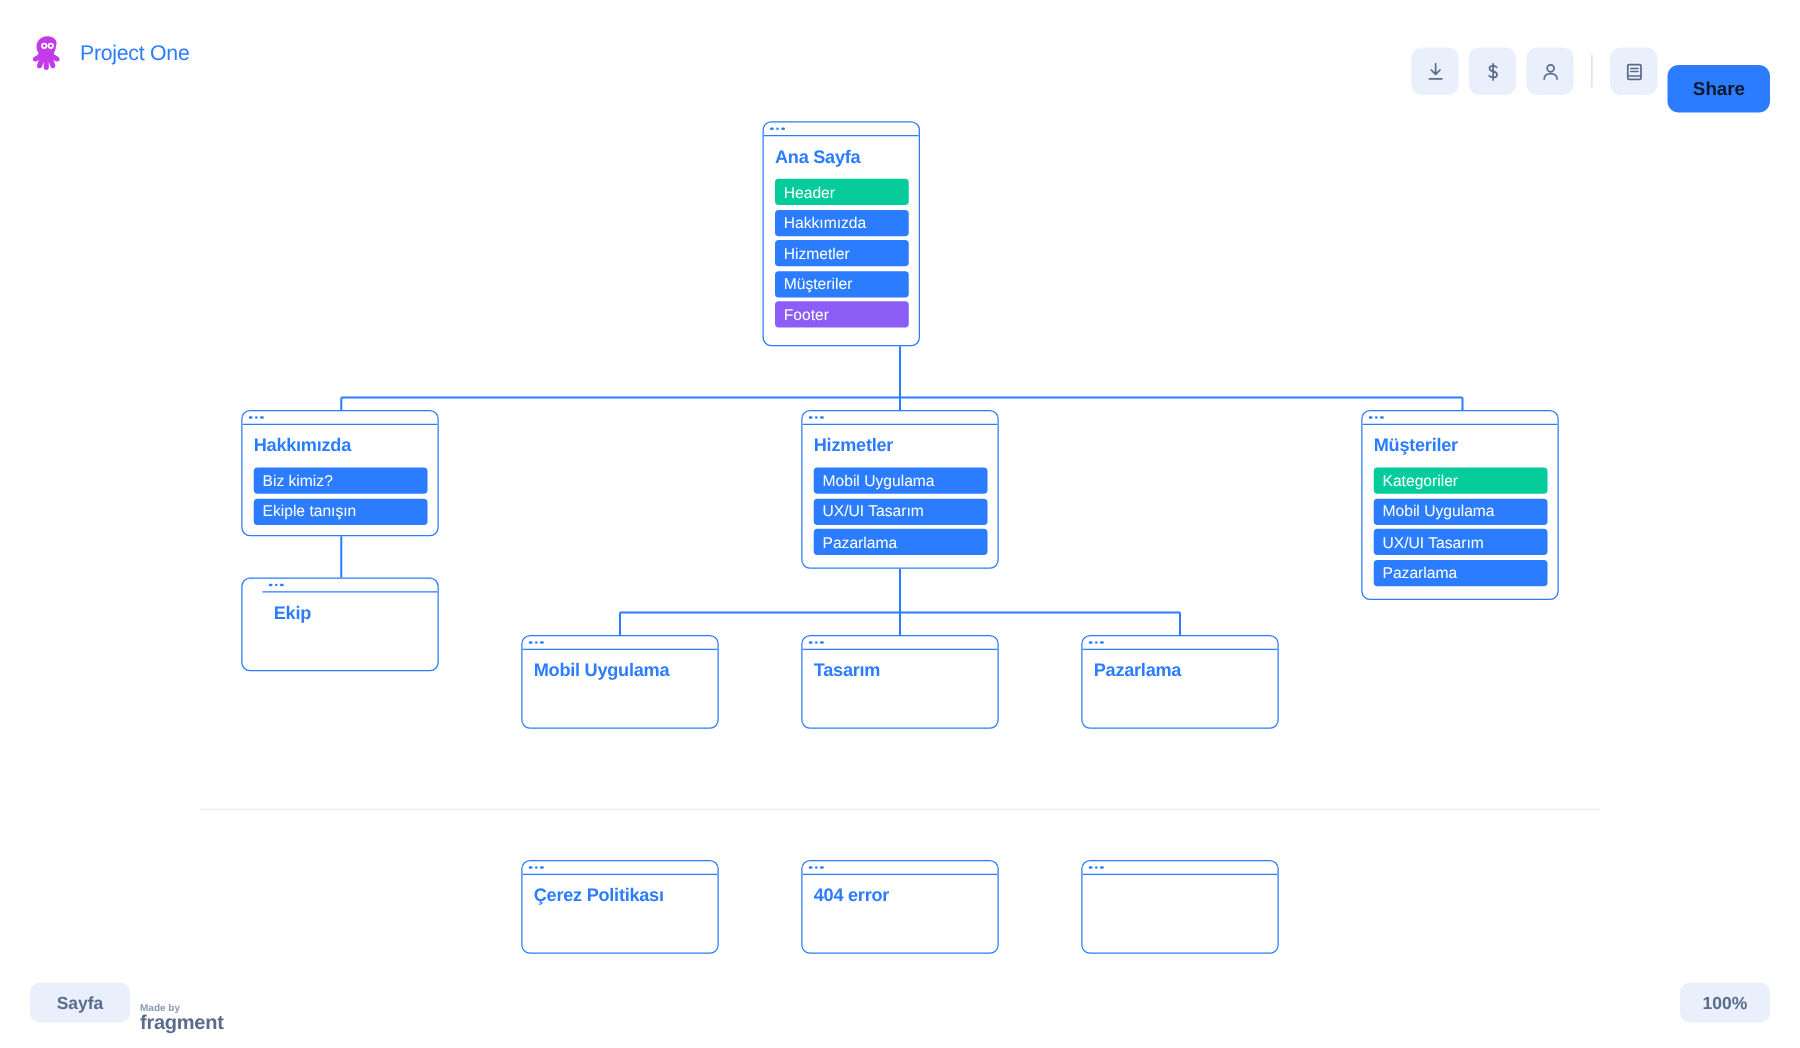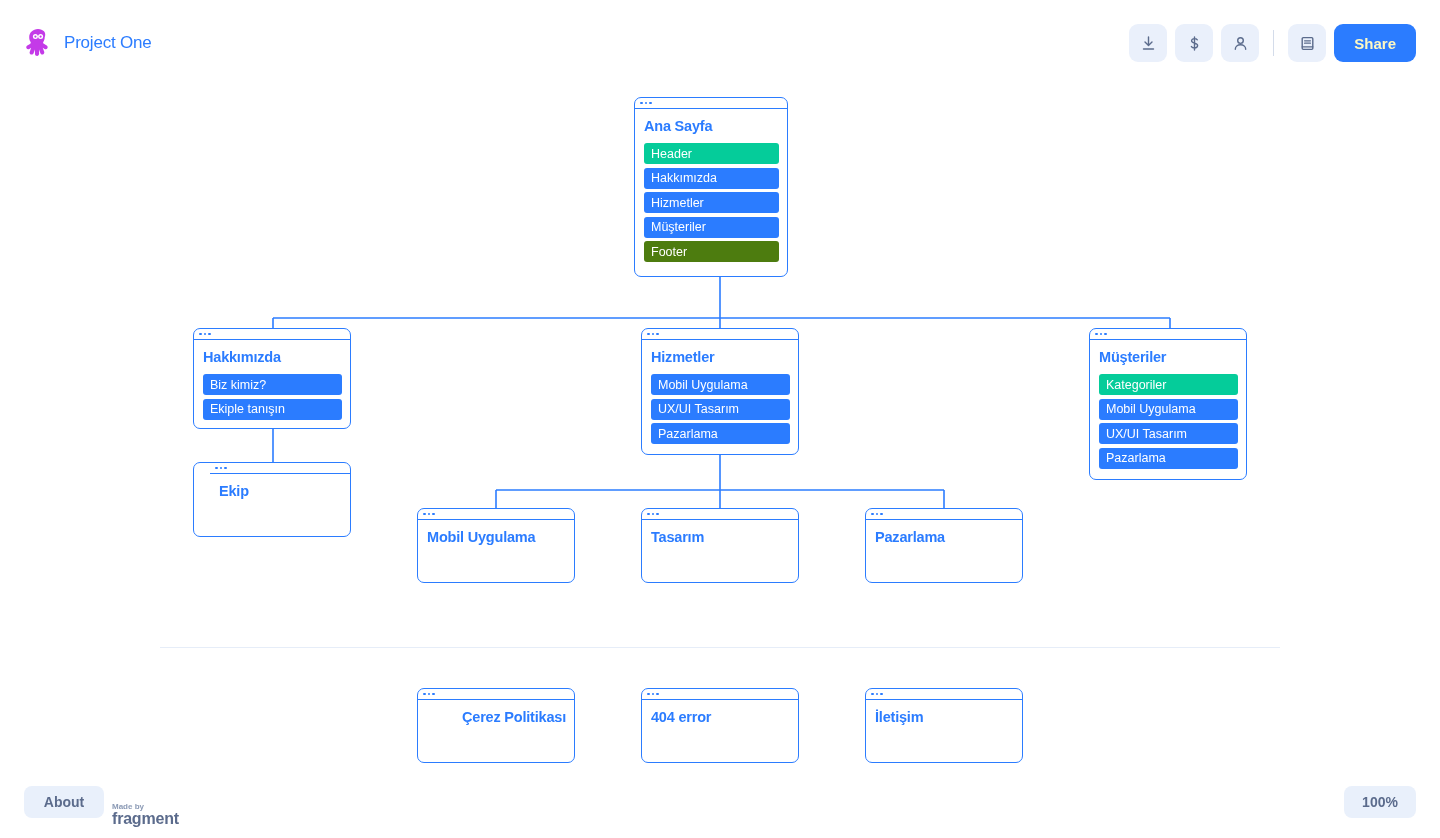--- a/index.html
+++ b/index.html
@@ -25,22 +25,22 @@
   .tools { position: absolute; right: 24px; top: 24px; display: flex; align-items: center; gap: 8px; }
   .tool-btn {
     width: 38px; height: 38px; border-radius: 9px; background: #eaf0fb;
     display: flex; align-items: center; justify-content: center; cursor: pointer;
     border: none;
   }
   .tool-btn svg { display: block; }
   .tool-divider { width: 1px; height: 26px; background: #d4dcea; margin: 0 6px; }
   .share-btn {
     height: 38px; padding: 0 20px; border-radius: 9px; background: #2b7cff;
-    color: #fef9c3; font-size: 15px; font-weight: bold; border: none; cursor: pointer;
-    display: flex; align-items: center; justify-content: center;
+    color: #0f172a; font-size: 15px; font-weight: bold; border: none; cursor: pointer;
+    display: flex; align-items: center; justify-content: center; margin-top: 28px;
   }
 
   
   .canvas { position: absolute; top: 85px; left: 0; width: 1440px; height: 753px; }
 
   svg.links { position: absolute; left: 0; top: 0; width: 1440px; height: 753px; pointer-events: none; }
 
   
   .node {
     position: absolute;
@@ -152,34 +152,34 @@
 
         <path d="M720 370 L720 405"></path>
         <path d="M496 405 L944 405"></path>
         <path d="M496 405 L496 423"></path>
         <path d="M720 405 L720 423"></path>
         <path d="M944 405 L944 423"></path>
       </g>
     </svg>
 
     <div id="nodes-layer">
-        <div class="node" style="left: 634px; top: 12px; width: 154px; height: 180px;">
+        <div class="node" style="left: 610px; top: 12px; width: 126px; height: 180px;">
           <div class="node-titlebar">
             <span class="dot"></span>
             <span class="dot"></span>
             <span class="dot"></span>
           </div>
           <div class="node-body">
             <div class="node-title">Ana Sayfa</div>
             <div class="rows">
               <div class="row" style="background: rgb(5, 204, 154);">Header</div>
               <div class="row" style="background: rgb(43, 124, 255);">Hakkımızda</div>
               <div class="row" style="background: rgb(43, 124, 255);">Hizmetler</div>
               <div class="row" style="background: rgb(43, 124, 255);">Müşteriler</div>
-              <div class="row" style="background: #4d7c0f; text-align: right;">Footer</div>
+              <div class="row" style="background: #8b5cf6; text-align: right;">Footer</div>
             </div>
           </div>
         </div>
         <div class="node" style="left: 193px; top: 243px; width: 158px; height: 101px;">
           <div class="node-titlebar">
             <span class="dot"></span>
             <span class="dot"></span>
             <span class="dot"></span>
           </div>
           <div class="node-body">
@@ -254,21 +254,21 @@
         <div class="node" style="left: 865px; top: 423px; width: 158px; height: 75px;">
           <div class="node-titlebar">
             <span class="dot"></span>
             <span class="dot"></span>
             <span class="dot"></span>
           </div>
           <div class="node-body">
             <div class="node-title only">Pazarlama</div>
           </div>
         </div>
-        <div class="node" style="left: 417px; top: 603px; width: 158px; height: 75px; text-align: right;">
+        <div class="node" style="left: 417px; top: 603px; width: 158px; height: 75px;">
           <div class="node-titlebar">
             <span class="dot"></span>
             <span class="dot"></span>
             <span class="dot"></span>
           </div>
           <div class="node-body">
             <div class="node-title only">Çerez Politikası</div>
           </div>
         </div>
         <div class="node" style="left: 641px; top: 603px; width: 158px; height: 75px;">
@@ -279,32 +279,29 @@
           </div>
           <div class="node-body">
             <div class="node-title only">404 error</div>
           </div>
         </div>
         <div class="node" style="left: 865px; top: 603px; width: 158px; height: 75px;">
           <div class="node-titlebar">
             <span class="dot"></span>
             <span class="dot"></span>
             <span class="dot"></span>
-          </div>
-          <div class="node-body">
-            <div class="node-title only">İletişim</div>
           </div>
         </div>
       </div>
 
     <div class="separator" id="sep" style="left: 160px; top: 562px; width: 1120px; background: rgb(230, 237, 248);"></div>
   </div>
 
   <div class="bottombar">
-    <button class="about-btn">About</button>
+    <button class="about-btn">Sayfa</button>
     <div class="madeby">
       <span class="madeby-small">Made by</span>
       <span class="madeby-name">fragment</span>
     </div>
     <button class="zoom-btn">100%</button>
   </div>
 
 </div>
 
 </body></html>

